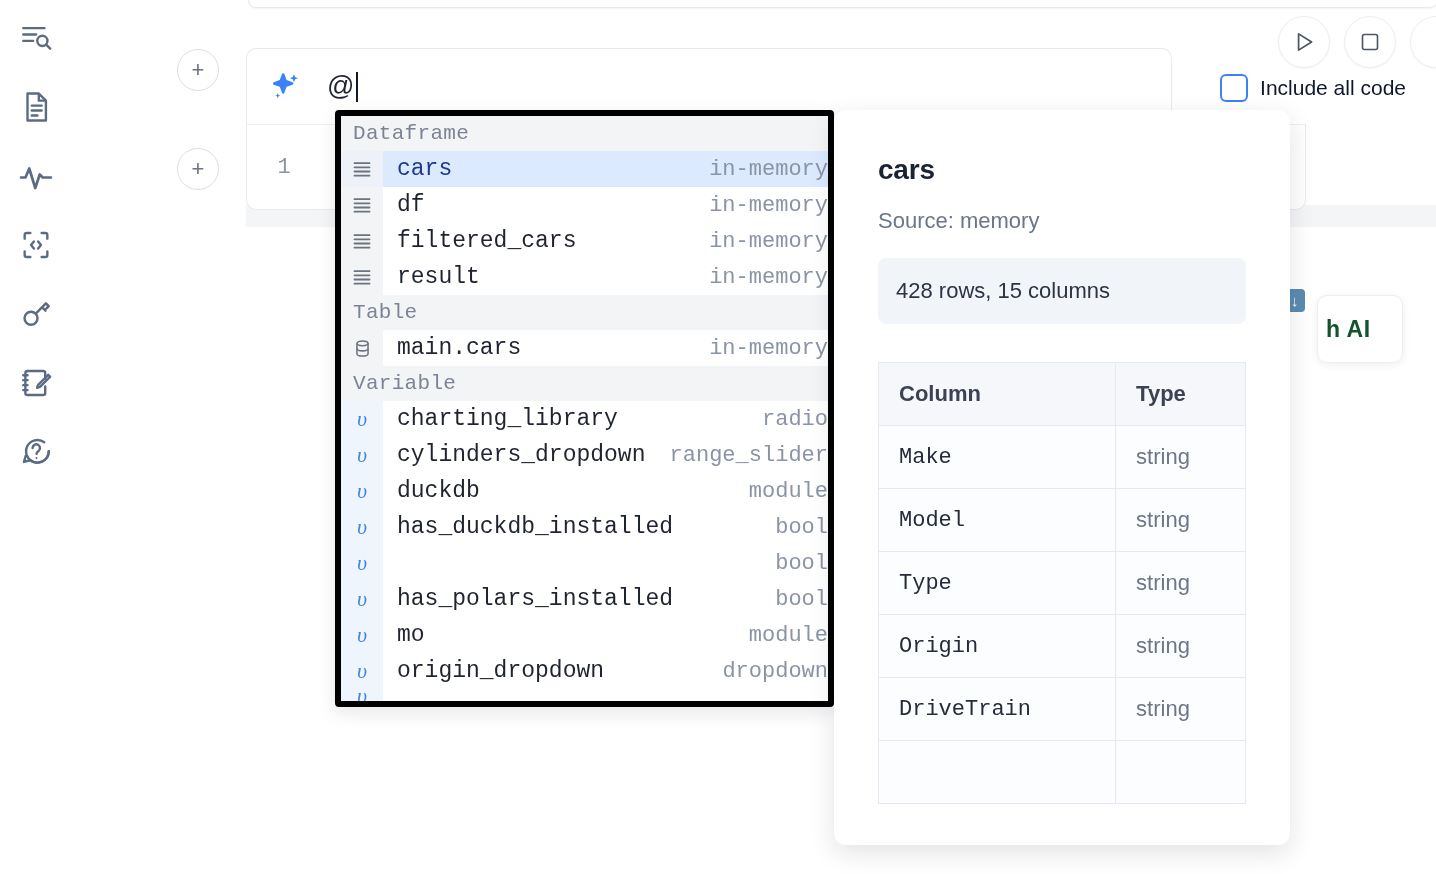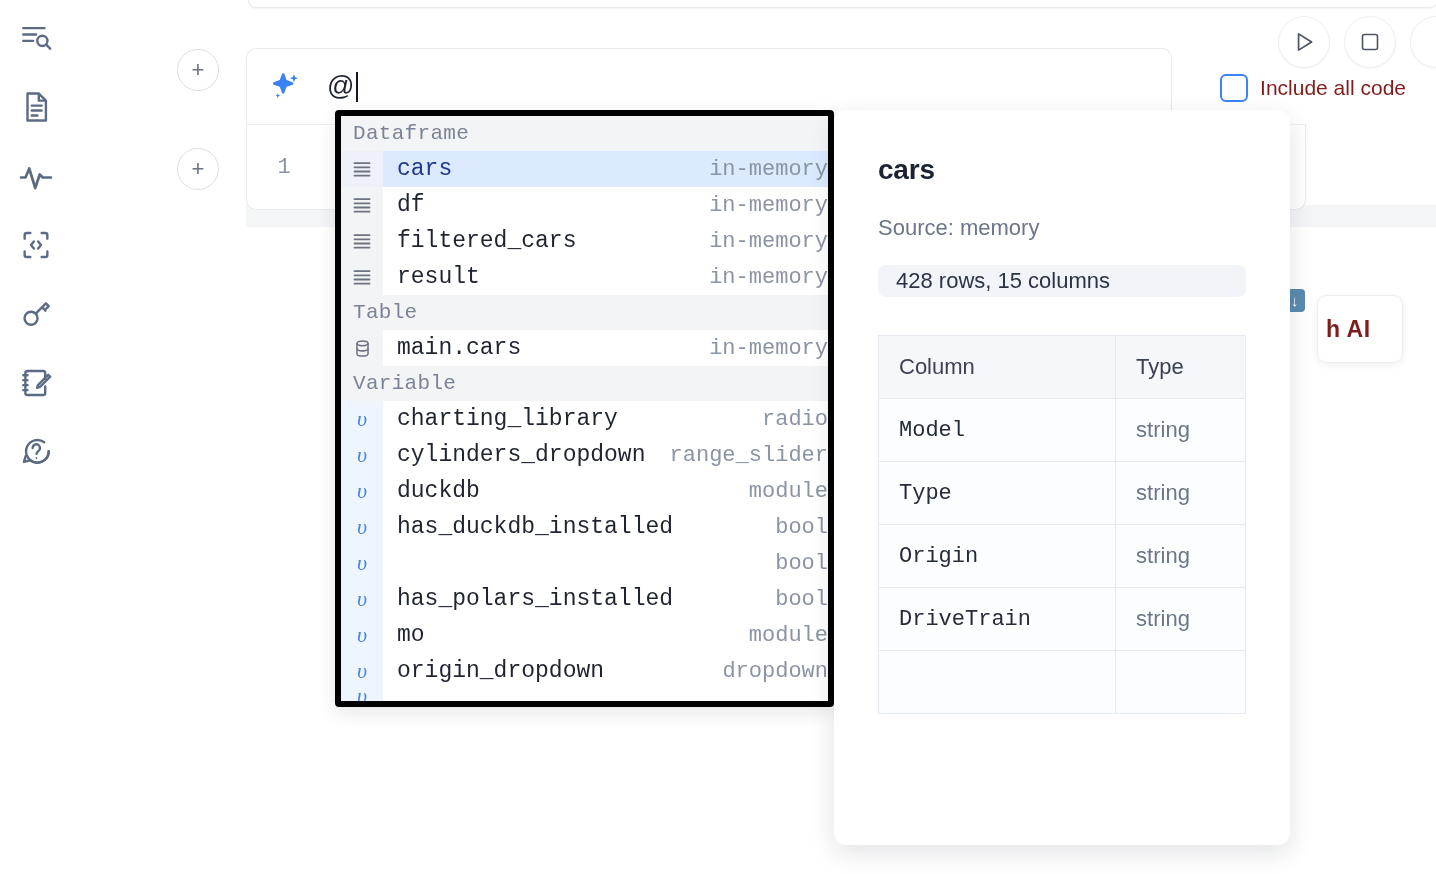--- a/index.html
+++ b/index.html
@@ -95,30 +95,30 @@
   }
   .circle-btn.partial { margin-right:-34px; }
 
   .include-row {
     position:absolute; right: 30px; top: 74px; display:flex; align-items:center; gap:12px;
   }
   .chk {
     width:28px; height:28px; border:2px solid #3b82f6; border-radius:6px; background:#fff;
     cursor:pointer;
   }
-  .include-label { font-size:21px; color:#7f1d1d; }
+  .include-label { font-size:21px; color:#0f172a; }
 
   
   .ai-card {
     position:absolute; left:1317px; top:295px; width:86px; height:68px;
     background:#fff; border:1px solid #eceef2; border-radius:10px;
     box-shadow: 0 2px 8px rgba(16,24,40,.07);
     display:flex; align-items:center; justify-content:flex-start;
     padding-left: 8px;
-    font-size:23px; font-weight:bold; color:#7f1d1d; letter-spacing:.5px;
+    font-size:23px; font-weight:bold; color:#14532d; letter-spacing:.5px;
     overflow:hidden;
   }
 
   
   .ac {
     position:absolute; left:335px; top:110px; width:499px; height:597px;
     background:#fff; border:6px solid #000000; border-radius:4px;
     box-shadow: 0 6px 18px rgba(16,24,40,.10);
     overflow:hidden;
     font-family:"Liberation Mono", monospace;
@@ -148,30 +148,30 @@
   .ac-cut { height:14px; overflow:hidden; }
 
   
   .info {
     position:absolute; left:834px; top:110px; width:456px; height:735px;
     background:#fff; border-radius:12px;
     box-shadow: 0 8px 26px rgba(16,24,40,.12);
     overflow:hidden; padding: 44px 44px 0 44px;
   }
   .info-title { font-size:28px; font-weight:bold; color:#1b2333; letter-spacing:-.2px; }
-  .info-source { margin-top:29px; font-size:22px; color:#6b7689; }
+  .info-source { margin-top:22px; font-size:22px; color:#6b7689; }
   .info-pill {
     margin-top:24px; background:#f1f4f9; border-radius:8px;
-    padding:3px 18px; font-size:22px; color:#2b3445;
+    padding:20px 18px; font-size:22px; color:#2b3445;
   }
   .info-table { margin-top:38px; width:368px; border-collapse:collapse; }
   .info-table th, .info-table td {
     border:1px solid #e5e9f0; padding:18px 20px; text-align:left; font-size:22px;
   }
-  .info-table th { background:#f5f7fa; color:#3a4253; font-weight:normal; }
+  .info-table th { background:#f5f7fa; color:#3a4253; font-weight:bold; }
   .info-table td.col {
     font-family:"Liberation Mono", monospace; color:#242b39; background:#fcfdfe;
   }
   .info-table td.typ { color:#6b7689; background:#fcfdfe; }
 </style>
 </head>
 <body>
 
 <div class="app">
 
@@ -386,20 +386,24 @@
     <div class="info-pill">428 rows, 15 columns</div>
     <table class="info-table">
       <thead>
         <tr>
           <th>Column</th>
           <th>Type</th>
         </tr>
       </thead>
       <tbody>
         <tr>
+          <td class="col">Make</td>
+          <td class="typ">string</td>
+        </tr>
+        <tr>
           <td class="col">Model</td>
           <td class="typ">string</td>
         </tr>
         <tr>
           <td class="col">Type</td>
           <td class="typ">string</td>
         </tr>
         <tr>
           <td class="col">Origin</td>
           <td class="typ">string</td>

